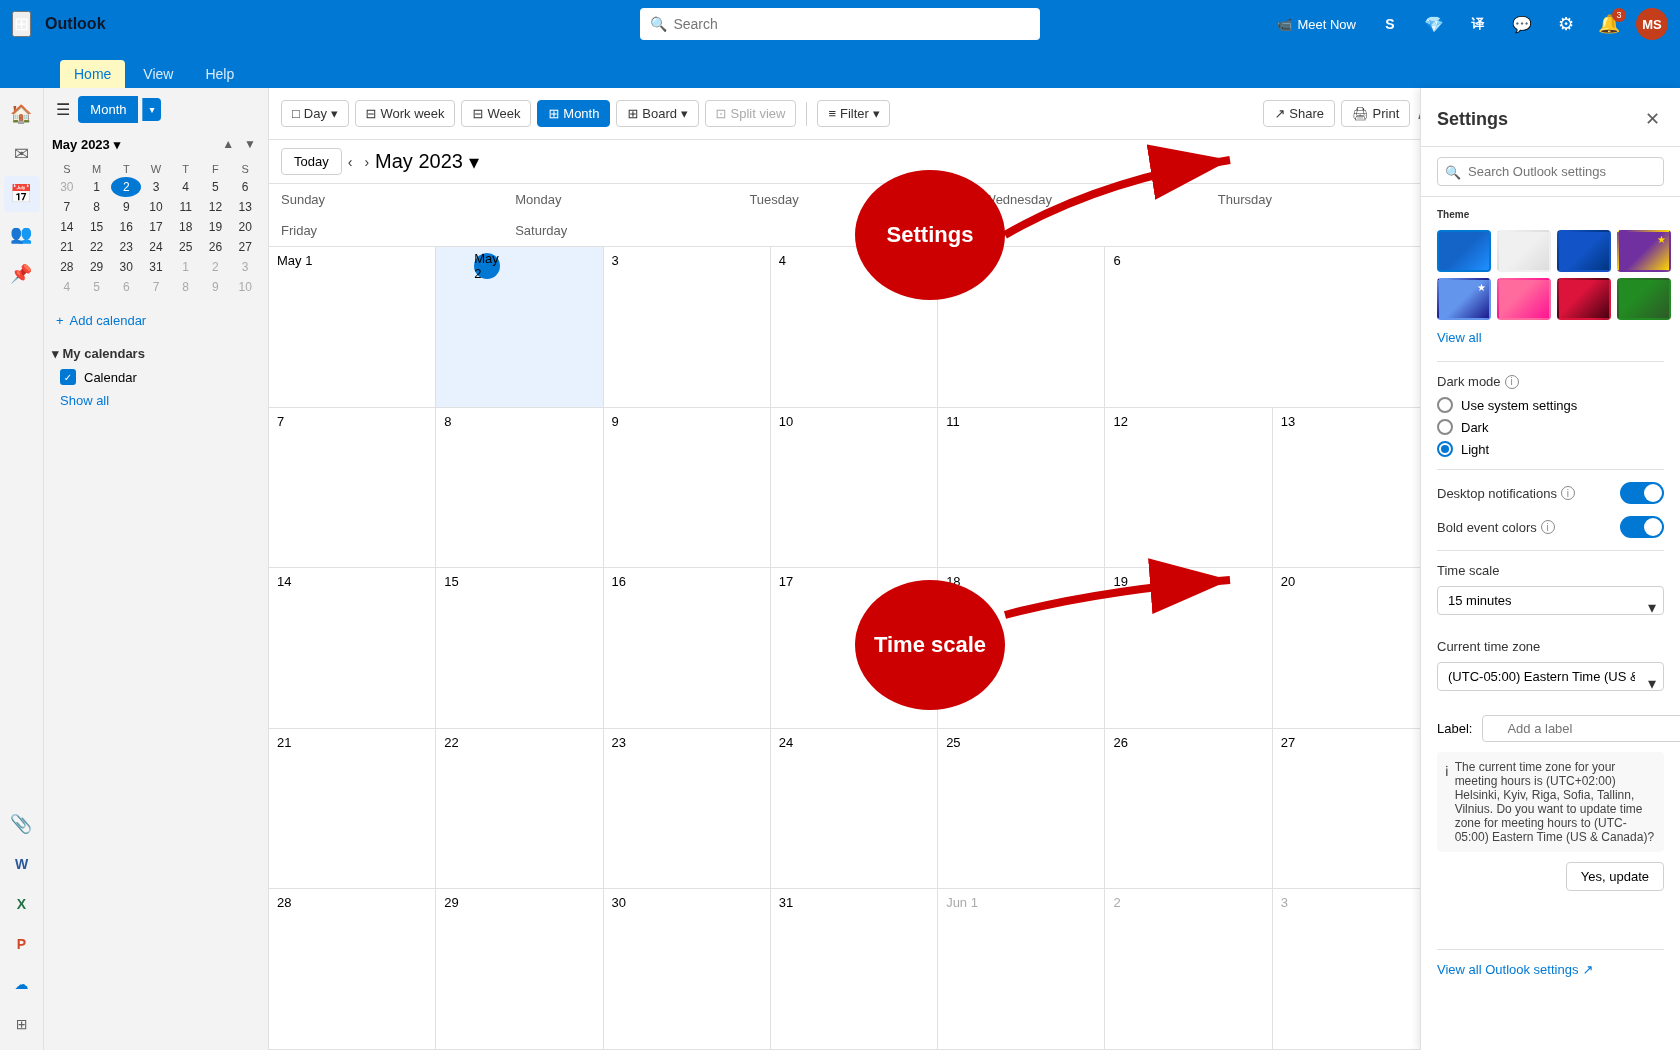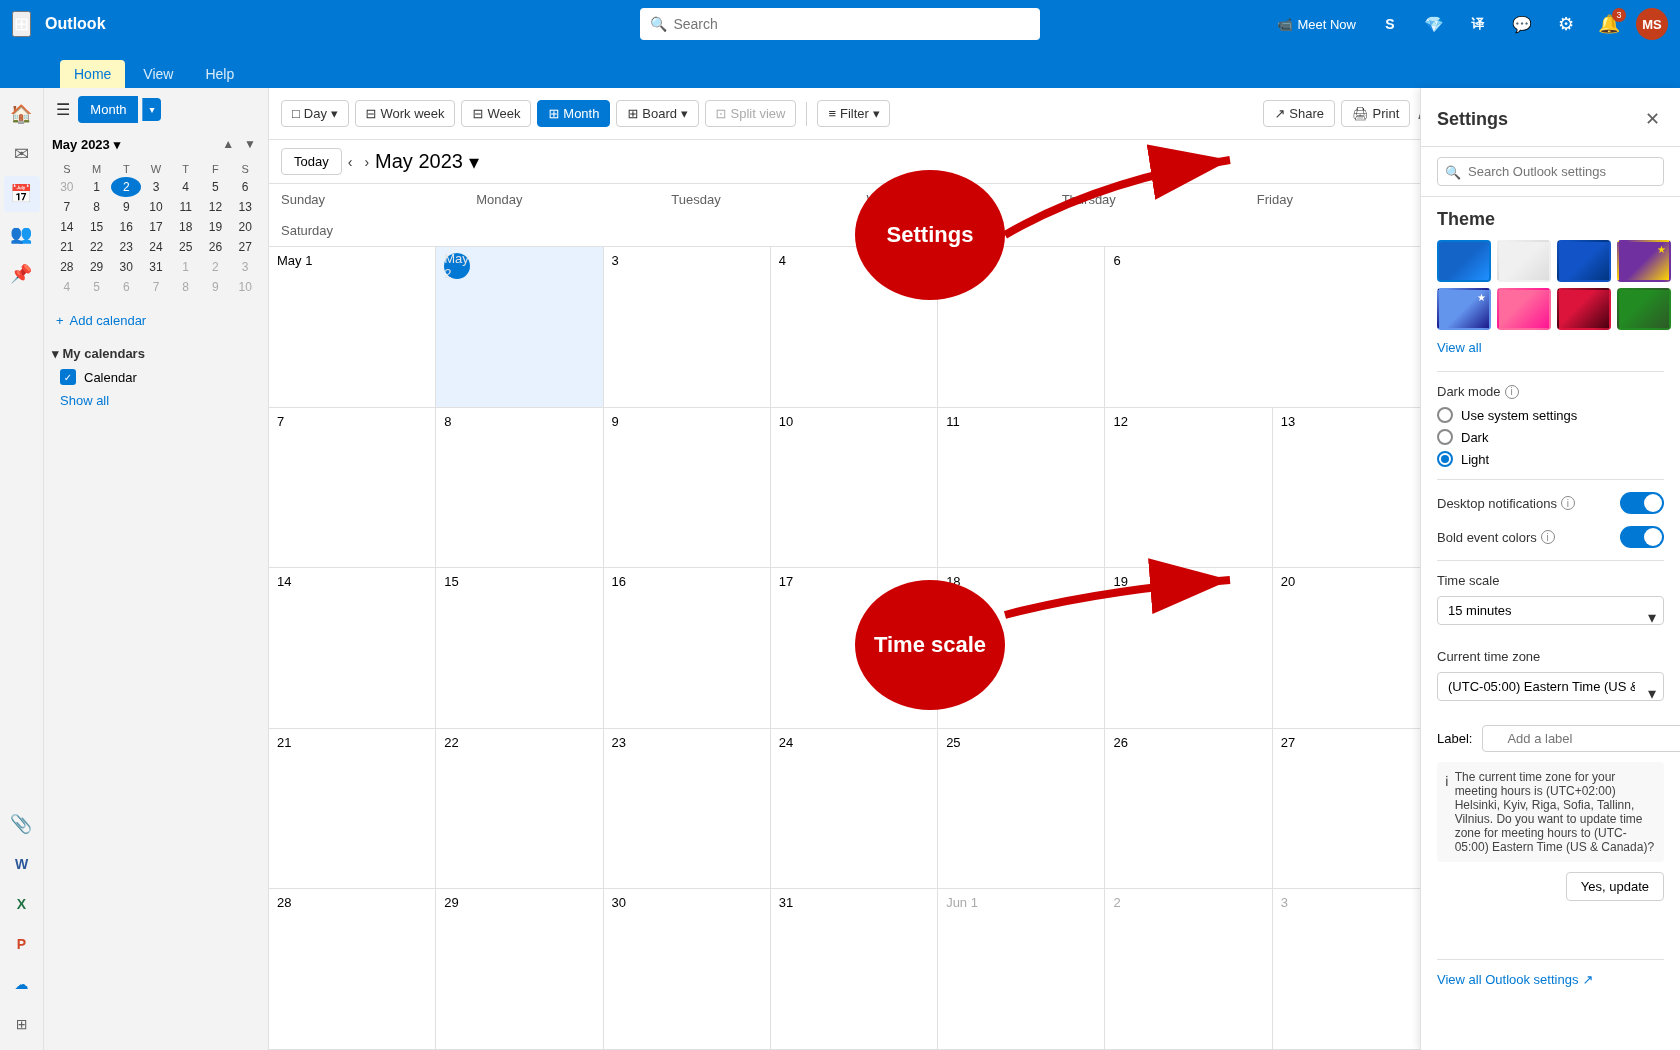--- a/index.html
+++ b/index.html
@@ -9,21 +9,21 @@
     .titlebar {
       height: 48px;
       background: #0078d4;
       display: flex;
       align-items: center;
       padding: 0 12px;
       gap: 10px;
       position: relative;
     }
     .titlebar-waffle { color: white; font-size: 18px; cursor: pointer; margin-right: 4px; }
-    .titlebar-logo { color: #ffffff; font-weight: 600; font-size: 16px; margin-right: 12px; }
+    .titlebar-logo { color: #0f172a; font-weight: 600; font-size: 16px; margin-right: 12px; }
     .titlebar-search {
       width: 400px;
       height: 32px;
       background: white;
       border-radius: 4px;
       display: flex;
       align-items: center;
       padding: 0 10px;
       gap: 6px;
       position: absolute;
@@ -387,21 +387,21 @@
 
     
     .month-grid {
       flex: 1;
       display: flex;
       flex-direction: column;
       overflow: hidden;
     }
     .month-dow-header {
       display: grid;
-      grid-template-columns: repeat(6, 1fr);
+      grid-template-columns: repeat(5, 1fr);
       border-bottom: 1px solid #e0e0e0;
     }
     .month-dow {
       text-align: left;
       padding: 8px 12px;
       font-size: 13px;
       font-weight: 500;
       color: #616161;
     }
     .month-weeks {
@@ -419,27 +419,28 @@
       border-right: 1px solid #e0e0e0;
       padding: 6px 8px;
       font-size: 13px;
       cursor: pointer;
       min-height: 80px;
       position: relative;
     }
     .month-cell:last-child { border-right: none; }
     .month-cell.today .day-num {
       background: #0078d4;
-      color: #e5e5e5;
+      color: #000000;
       border-radius: 50%;
       width: 26px;
       height: 26px;
       display: flex;
       align-items: center;
       justify-content: center;
+      margin-left: 30px;
     }
     .month-cell.today {
       background: #e8f2ff;
     }
     .month-cell.other-month .day-num { color: #aaa; }
     .day-num { font-size: 13px; font-weight: 500; margin-bottom: 4px; }
 
     
     .day-panel {
       width: 240px;
@@ -520,21 +521,21 @@
     .settings-search-icon {
       position: absolute;
       left: 24px;
       top: 50%;
       transform: translateY(-50%);
       color: #888;
       font-size: 13px;
     }
     .settings-body { padding: 12px 16px; }
     .settings-section-title {
-      font-size: 18px;
+      font-size: 10px;
       font-weight: 600;
       color: #333;
       margin-bottom: 10px;
     }
     .theme-grid {
       display: grid;
       grid-template-columns: repeat(4, 1fr);
       gap: 6px;
       margin-bottom: 10px;
     }

